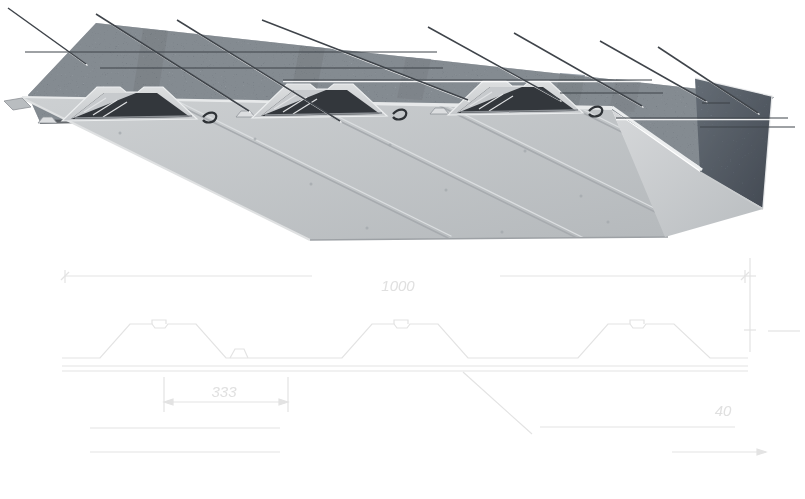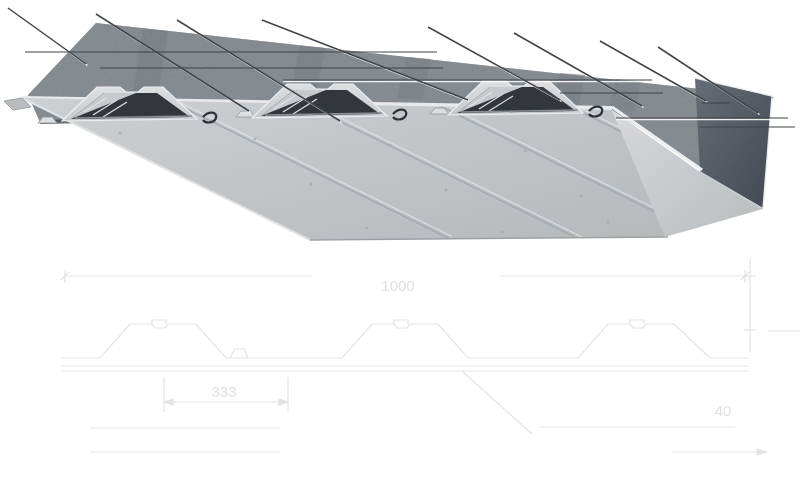--- a/index.html
+++ b/index.html
@@ -2,20 +2,21 @@
 <html><head>
 <meta charset="utf-8">
 <style>
   html,body{margin:0;padding:0;background:#ffffff;}
   #screenshot-root{
     position:relative;
     width:805px;height:499px;
     background:#ffffff;
     overflow:hidden;
     font-family:"Liberation Sans", sans-serif;
+    font-style:italic;
   }
   svg text{
     font-family:"Liberation Sans", sans-serif;
   }
 </style>
 </head>
 <body>
 
 <div id="screenshot-root">
 <svg width="805" height="499" viewBox="0 0 805 499">

